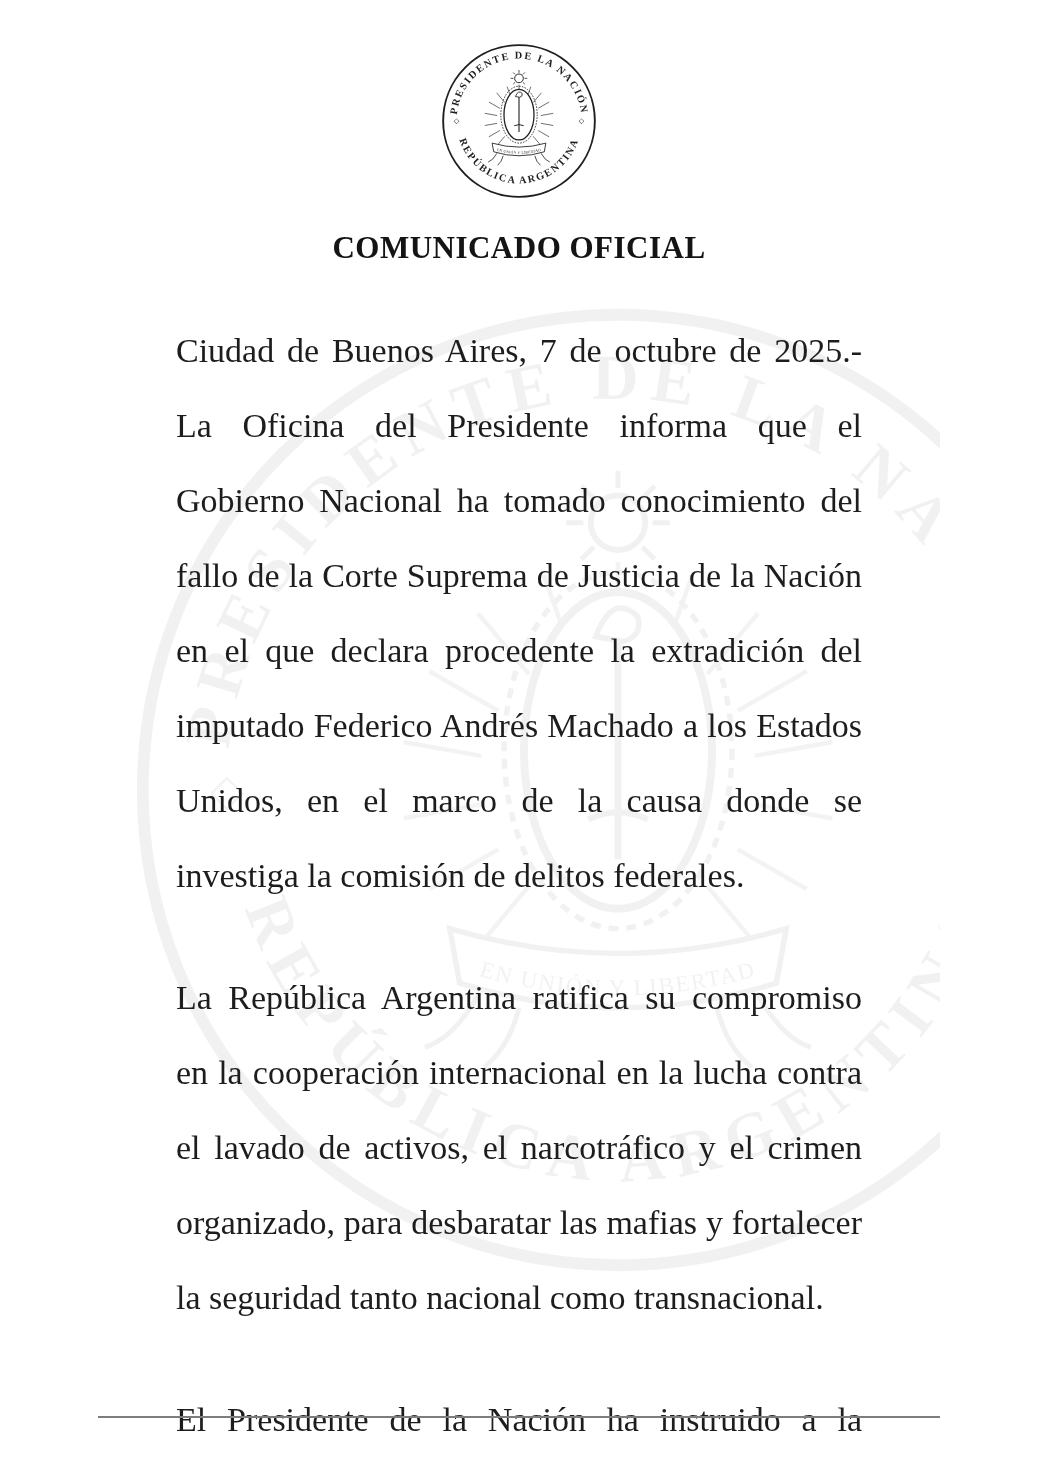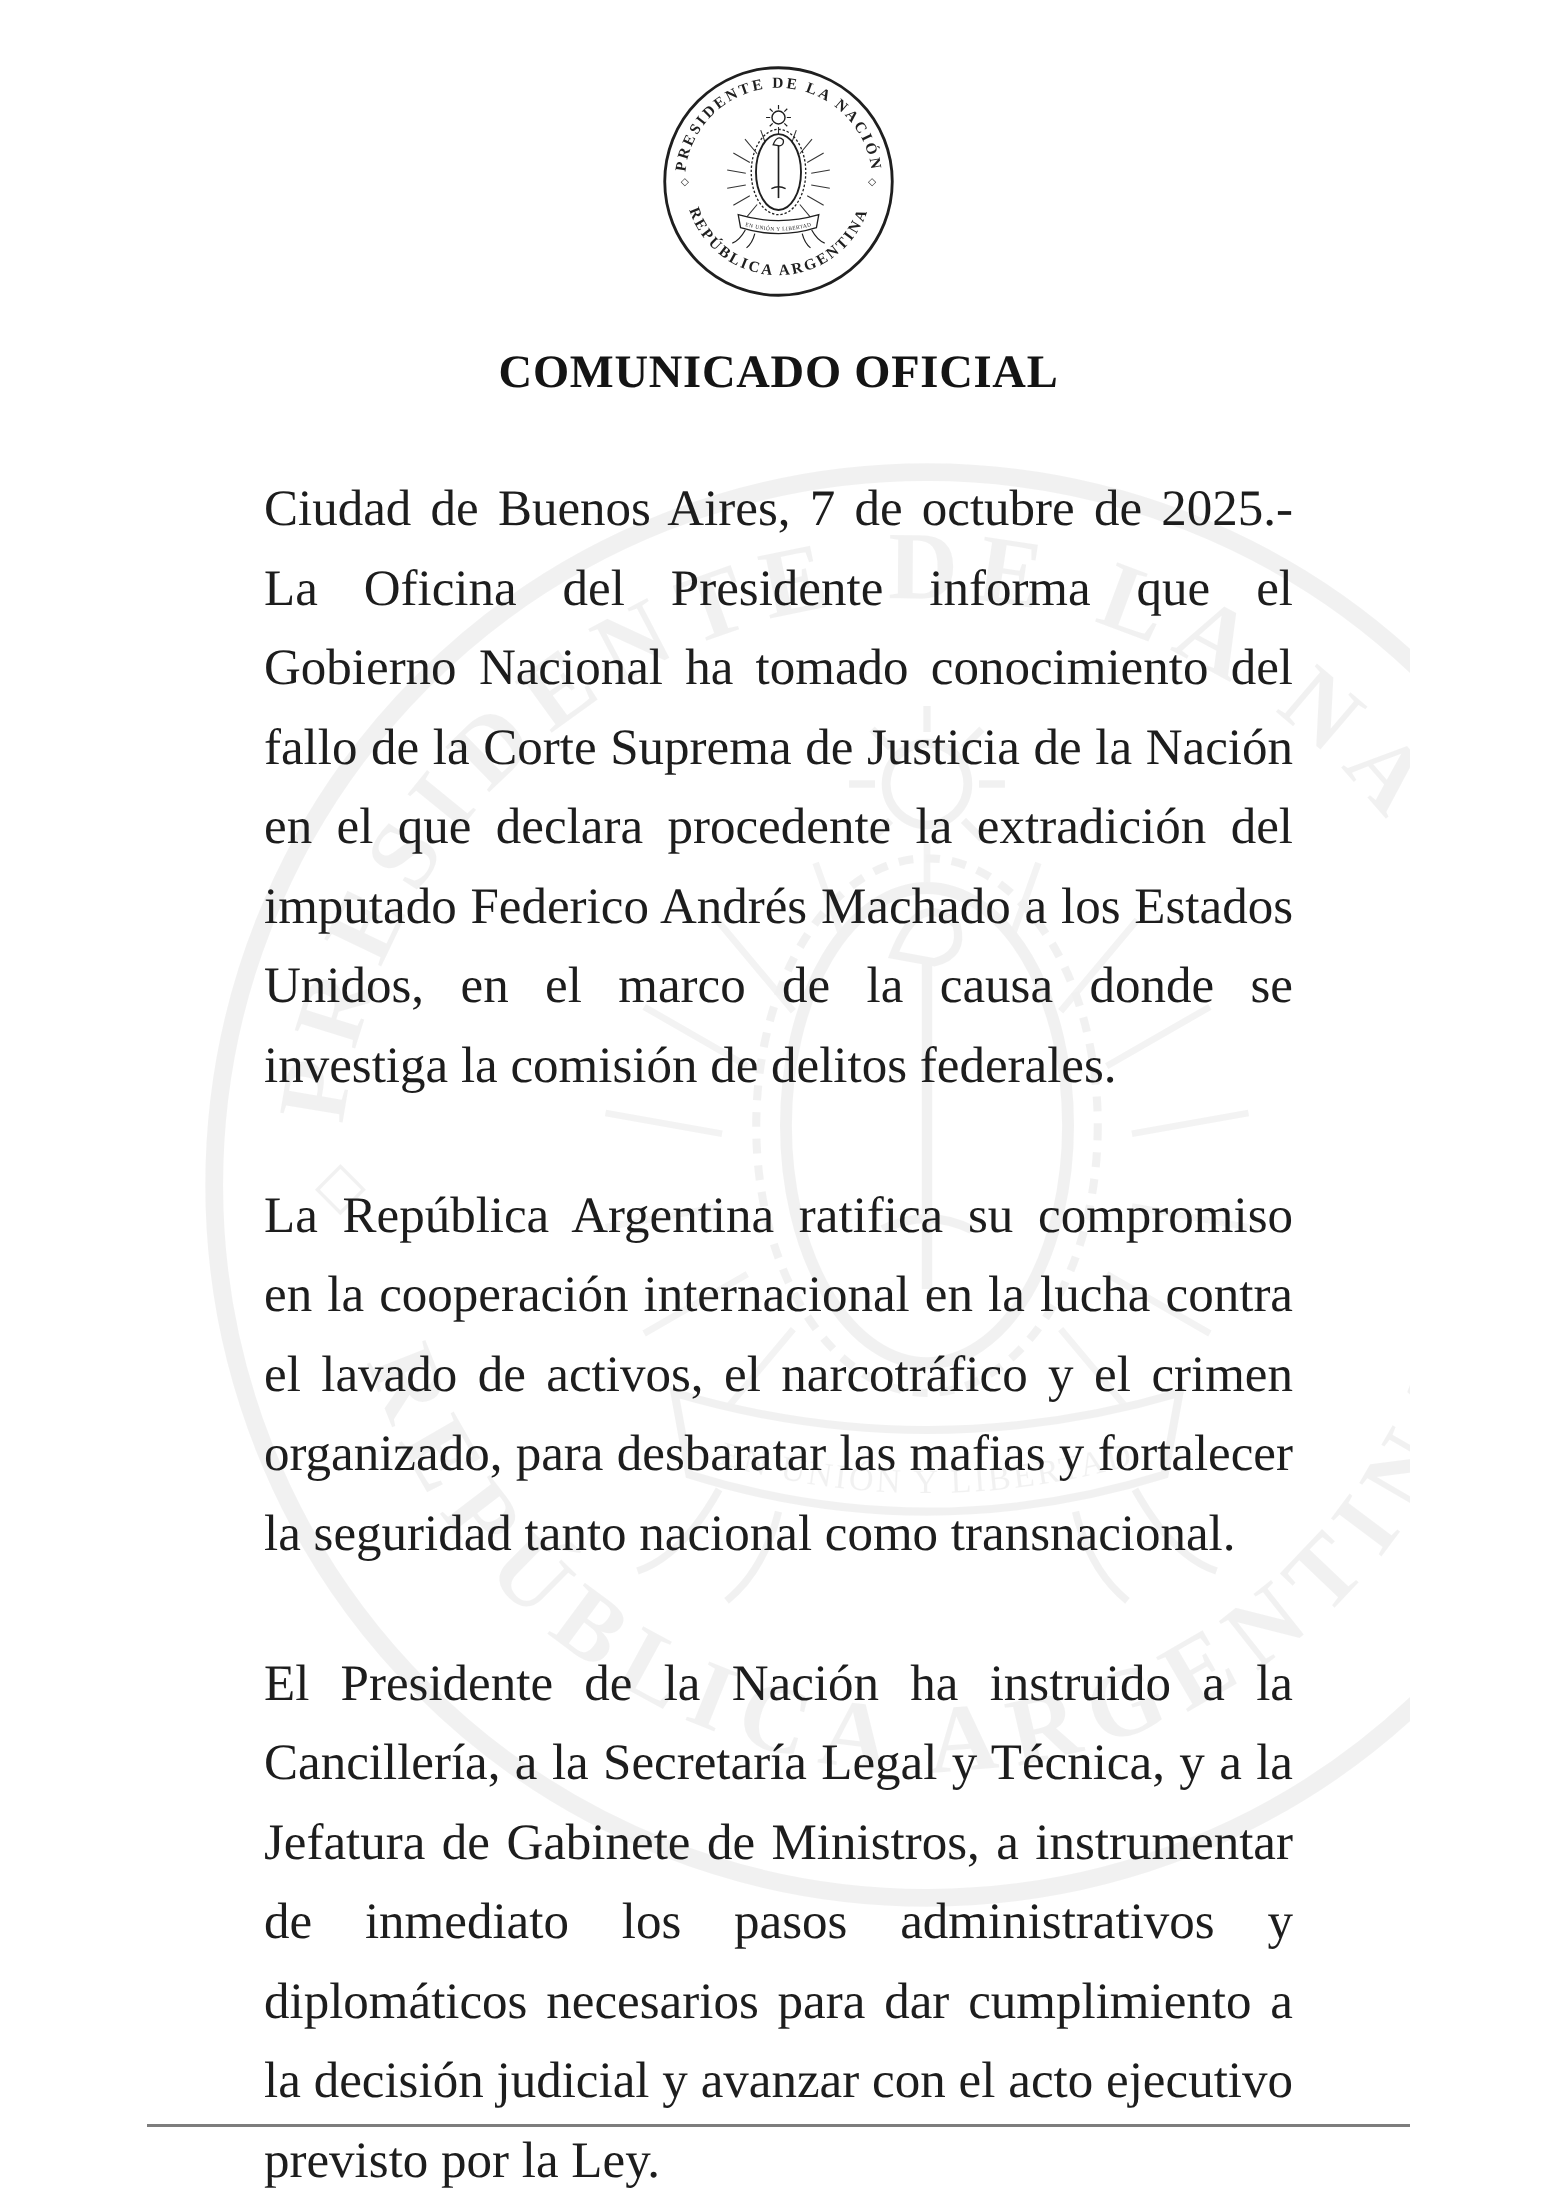--- a/index.html
+++ b/index.html
@@ -43,21 +43,21 @@
     font-size: 31px;
     letter-spacing: 0.5px;
     margin: 30px 0 0 0;
     color: #141414;
   }
   .body-text {
     margin: 0 78px;
   }
   .body-text p {
     font-size: 34px;
-    line-height: 53px;
+    line-height: 75px;
     text-align: justify;
     margin: 47px 0 0 0;
     color: #1d1d1d;
   }
   .footer {
     position: absolute;
     left: 0;
     right: 0;
     bottom: 48px;
     z-index: 1;

